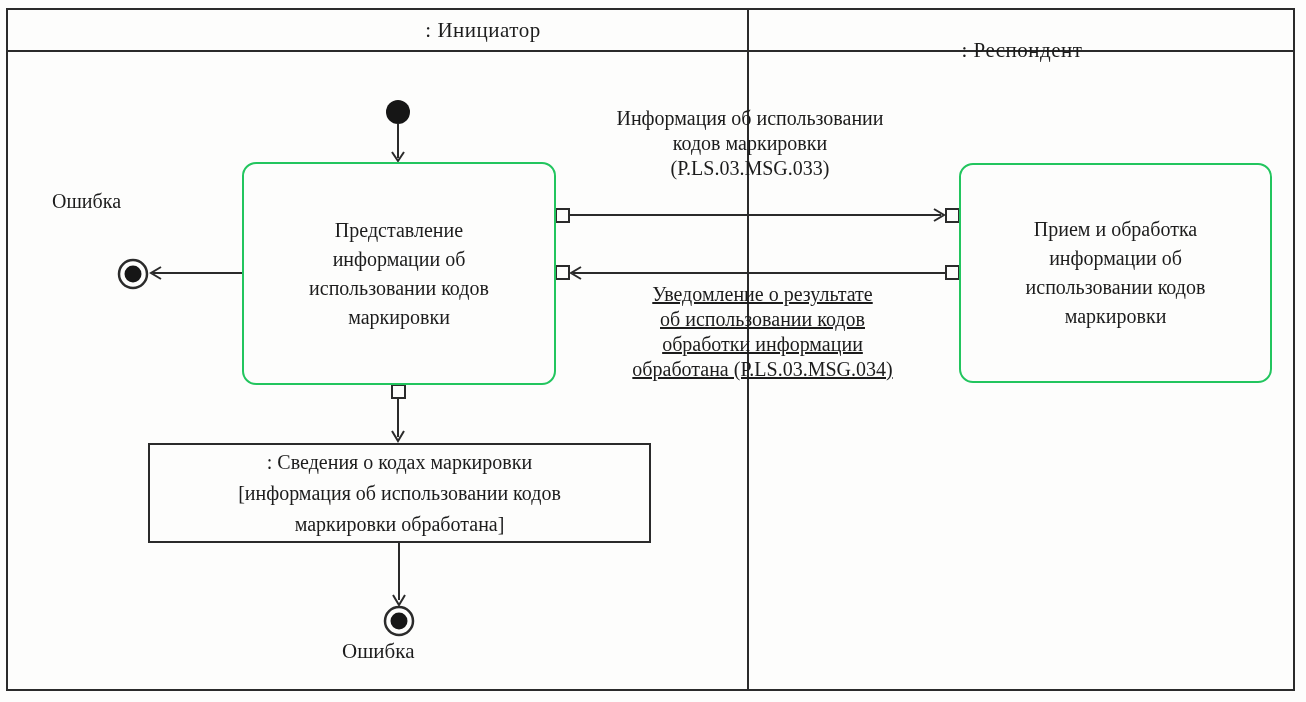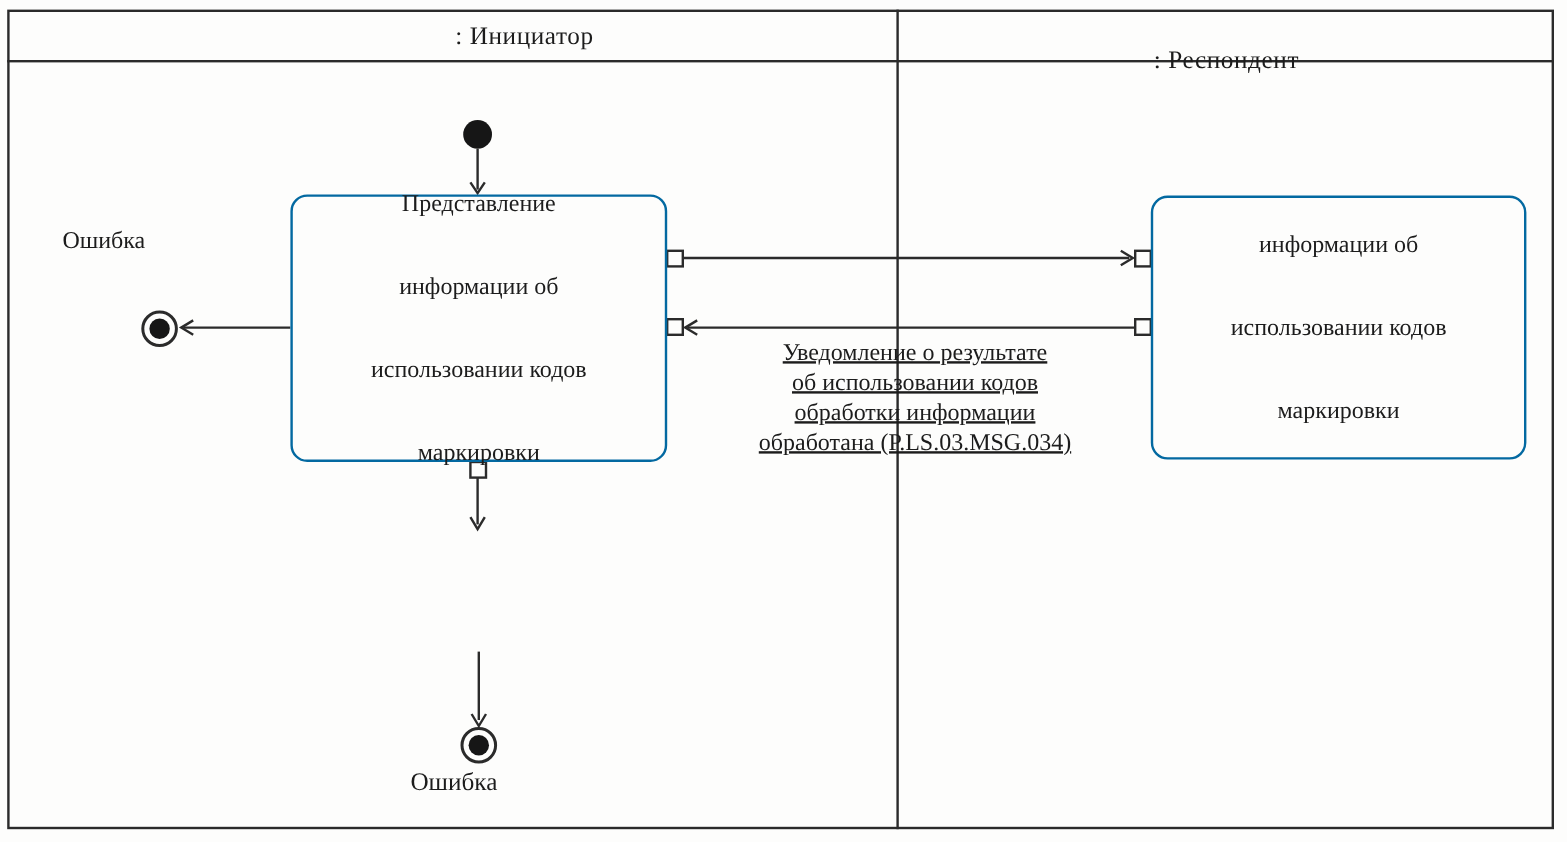--- a/index.html
+++ b/index.html
@@ -19,27 +19,27 @@
   .header-sep{
     position:absolute;left:6px;top:50px;width:1289px;height:2px;background:#2b2b2b;
   }
   .lane-divider{
     position:absolute;left:747px;top:8px;width:2px;height:683px;background:#2b2b2b;
   }
   .lane-title{
     position:absolute;top:14px;height:32px;line-height:32px;
     text-align:center;font-size:21px;letter-spacing:0.5px;
   }
-  .lane-title.left{left:8px;width:858px;}
+  .lane-title.left{left:8px;width:858px;padding-left:46px;}
   .lane-title.right{left:749px;width:546px;margin-top:20px;}
   .activity{
-    position:absolute;border:2px solid #0369a1;border-radius:14px;
+    position:absolute;border:2px solid #22c55e;border-radius:14px;
     background:transparent;box-sizing:border-box;
     display:flex;flex-direction:column;justify-content:center;
-    text-align:center;font-size:20px;line-height:29px;gap:40px;
+    text-align:center;font-size:20px;line-height:29px;
   }
   .activity.left-box{left:242px;top:162px;width:314px;height:223px;}
   .activity.right-box{left:959px;top:163px;width:313px;height:220px;}
   .object-node{
     position:absolute;left:148px;top:443px;width:503px;height:100px;
     border:2px solid #2b2b2b;box-sizing:border-box;
     display:flex;flex-direction:column;justify-content:center;
     text-align:center;font-size:20px;line-height:31px;
   }
   .msg-label{
@@ -102,26 +102,37 @@
   </svg>
 
   <div class="activity left-box">
     <div>Представление</div>
     <div>информации об</div>
     <div>использовании кодов</div>
     <div>маркировки</div>
   </div>
 
   <div class="activity right-box">
+    <div>Прием и обработка</div>
     <div>информации об</div>
     <div>использовании кодов</div>
     <div>маркировки</div>
   </div>
 
+  <div class="object-node">
+    <div>: Сведения о кодах маркировки</div>
+    <div>[информация об использовании кодов</div>
+    <div>маркировки обработана]</div>
+  </div>
 
+  <div class="msg-label request">
+    <div>Информация об использовании</div>
+    <div>кодов маркировки</div>
+    <div>(P.LS.03.MSG.033)</div>
+  </div>
 
   <div class="msg-label response">
     <div>Уведомление о результате</div>
     <div>об использовании кодов</div>
     <div>обработки информации</div>
     <div>обработана (P.LS.03.MSG.034)</div>
   </div>
 
   <div class="side-label error">
     <div>Ошибка</div>

